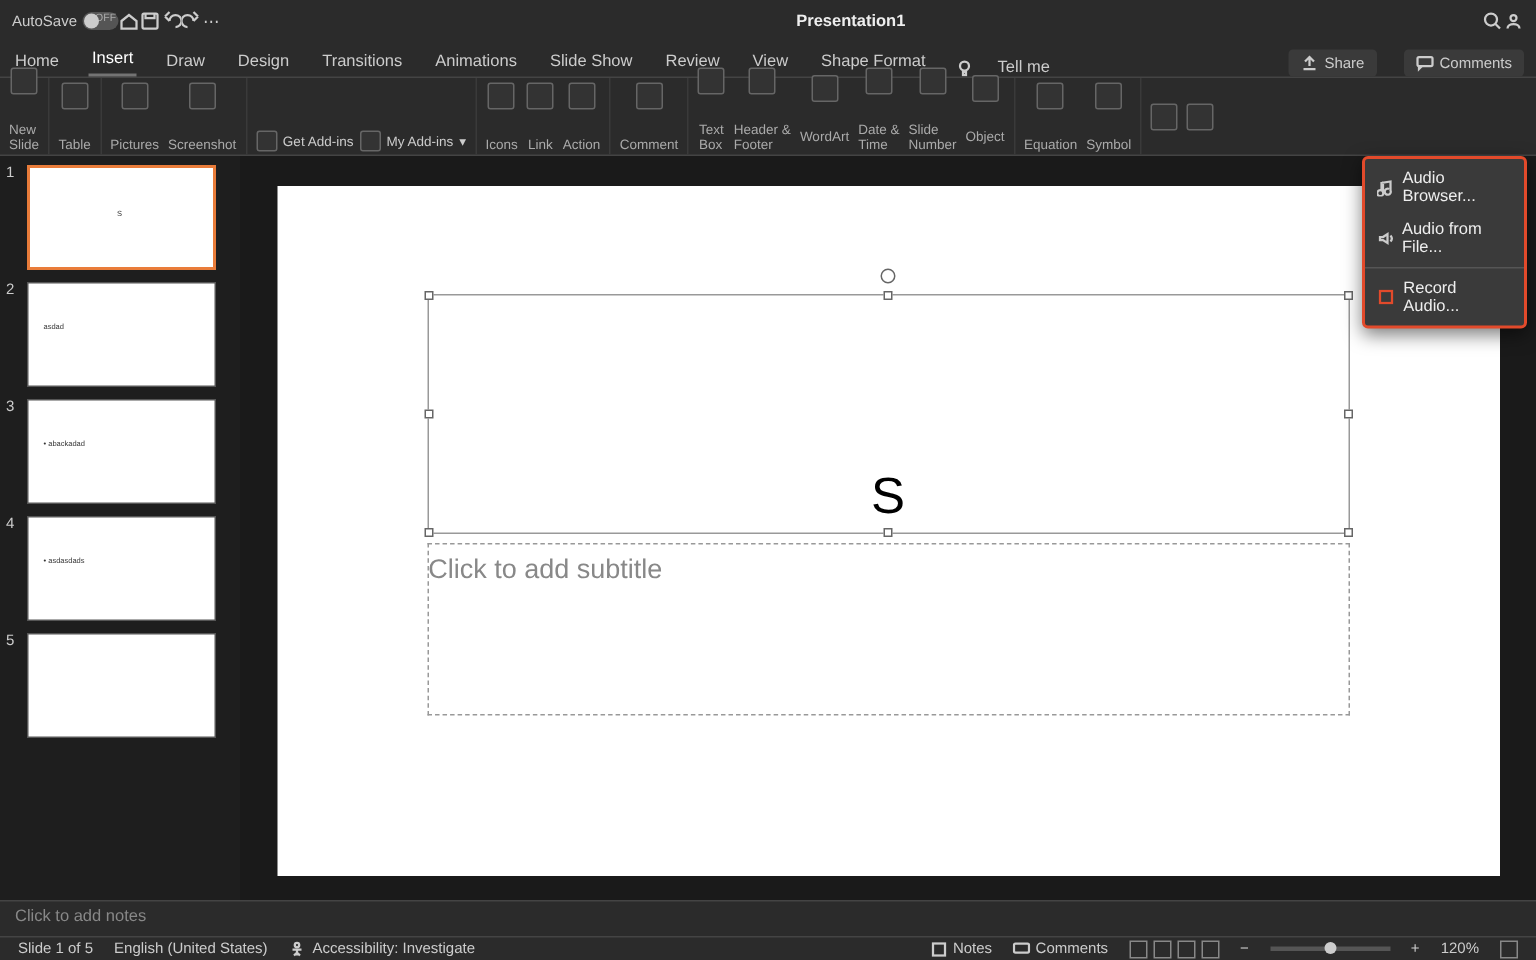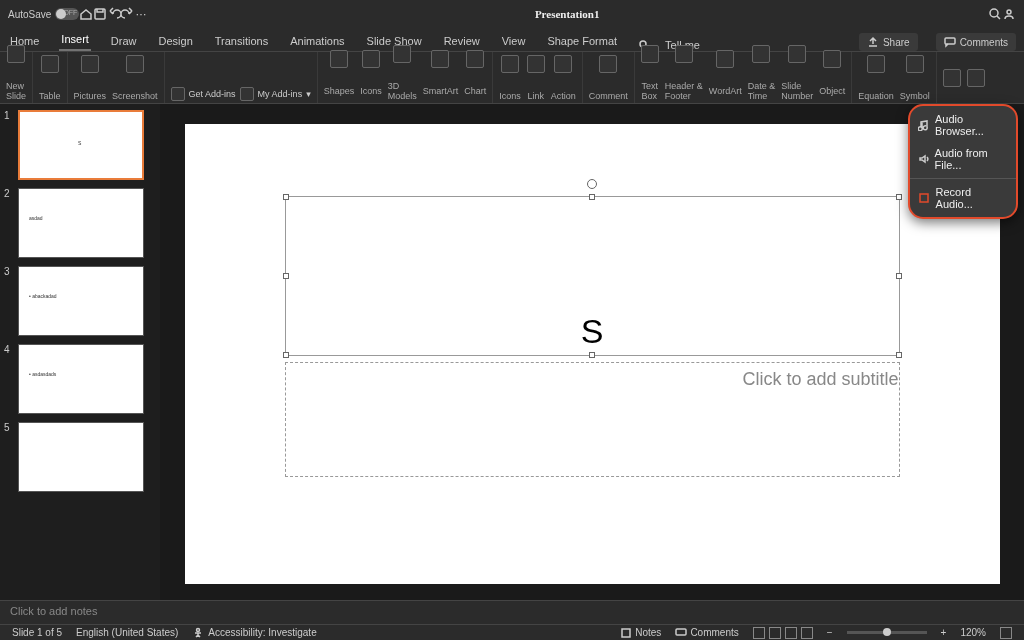--- a/index.html
+++ b/index.html
@@ -1,55 +1,55 @@
 <!DOCTYPE html>
 <html><head>
 <meta charset="utf-8">
 <style>
 * { margin: 0; padding: 0; box-sizing: border-box; font-family: -apple-system, "Segoe UI", sans-serif; }
 body { background: #1e1e1e; color: #ccc; width: 1024px; height: 640px; overflow: hidden; font-size: 11px; }
 .titlebar { height: 28px; background: #2b2b2b; display: flex; align-items: center; padding: 0 8px; gap: 8px; }
 .titlebar .left, .titlebar .right { display: flex; align-items: center; }
-.titlebar .center { flex: 1; text-align: center; font-weight: 600; color: #eee; font-family: Liberation Serif, serif; }
+.titlebar .center { flex: 1; text-align: center; font-weight: 600; color: #eee; }
 .autosave { display: flex; align-items: center; gap: 4px; font-size: 10px; }
 .toggle { width: 24px; height: 12px; background: #555; border-radius: 6px; position: relative; }
 .toggle::after { content: ""; position: absolute; width: 10px; height: 10px; background: #ccc; border-radius: 50%; top: 1px; left: 1px; }
 .toggle-off { font-size: 7px; color: #aaa; position: absolute; right: 2px; top: 1px; }
 .qicon { width: 14px; height: 14px; fill: none; stroke: #ccc; stroke-width: 1.5; cursor: pointer; }
 .tabbar { height: 24px; background: #2b2b2b; display: flex; align-items: flex-end; padding: 0 8px; gap: 18px; border-bottom: 1px solid #444; }
 .tab { padding: 4px 2px; color: #ccc; cursor: pointer; }
 .tab.active { color: #fff; border-bottom: 2px solid #737373; }
 .tabbar .spacer { flex: 1; }
 .pill { background: #3a3a3a; padding: 3px 8px; border-radius: 3px; display: flex; align-items: center; gap: 4px; font-size: 10px; cursor: pointer; }
 .ribbon { height: 52px; background: #2b2b2b; display: flex; align-items: stretch; border-bottom: 1px solid #444; position: relative; overflow: visible; }
 .rgroup { display: flex; flex-direction: column; align-items: center; justify-content: flex-end; padding: 2px 6px 2px; border-right: 1px solid #3a3a3a; }
 .rgroup .icons-row { display: flex; gap: 6px; align-items: center; flex: 1; }
 .rgroup .lbl { font-size: 9px; color: #aaa; margin-top: 16px; white-space: nowrap; }
 .ricon { width: 18px; height: 18px; border: 1px solid #666; border-radius: 2px; background: #333; }
 .ricon.sm { width: 14px; height: 14px; }
 .ritem { display: flex; flex-direction: column; align-items: center; gap: 2px; cursor: pointer; }
 .addins { display: flex; flex-direction: row; gap: 4px; font-size: 9px; justify-content: center; }
 .addins div { display: flex; align-items: center; gap: 4px; cursor: pointer; }
-.dropdown { position: absolute; top: 52px; right: 6px; width: 110px; background: #3a3a3a; border: 2px solid #e24a2b; border-radius: 15px; padding: 2px 0; z-index: 100; box-shadow: 0 4px 12px rgba(0,0,0,0.5); }
+.dropdown { position: absolute; top: 52px; right: 6px; width: 110px; background: #3a3a3a; border: 2px solid #e24a2b; border-radius: 4px; padding: 2px 0; z-index: 100; box-shadow: 0 4px 12px rgba(0,0,0,0.5); }
 .dropdown .ditem { padding: 5px 8px; font-size: 11px; color: #eee; display: flex; align-items: center; gap: 6px; cursor: pointer; }
 .dropdown .sep { height: 1px; background: #555; margin: 2px 0; }
 .main { display: flex; height: calc(640px - 28px - 24px - 52px - 24px - 16px); }
 .thumbs { width: 160px; background: #1e1e1e; padding: 6px 4px; overflow-y: auto; }
 .thumb-wrap { display: flex; gap: 4px; margin-bottom: 8px; }
 .thumb-num { width: 10px; font-size: 10px; color: #ccc; }
 .thumb { width: 126px; height: 70px; background: #fff; border: 1px solid #555; cursor: pointer; position: relative; }
 .thumb.active { border: 2px solid #e97c3a; }
 .thumb .tcontent { position: absolute; font-size: 5px; color: #333; left: 10px; top: 26px; }
 .thumb.t1 .tcontent { left: 58px; top: 28px; }
 .canvas-wrap { flex: 1; background: #1a1a1a; display: flex; justify-content: center; align-items: flex-start; padding: 20px 0; overflow: auto; }
 .slide { width: 815px; height: 460px; background: #fff; position: relative; }
 .textbox { position: absolute; border: 1px solid #999; }
 .textbox.title { left: 100px; top: 72px; width: 615px; height: 160px; display: flex; align-items: flex-end; justify-content: center; }
 .textbox.title .txt { font-size: 34px; color: #000; padding-bottom: 4px; }
-.textbox.sub { left: 100px; top: 238px; width: 615px; height: 115px; border: 1px dashed #999; display: flex; align-items: flex-start; justify-content: flex-end; padding-top: 6px; }
+.textbox.sub { left: 100px; top: 238px; width: 615px; height: 115px; border: 1px dashed #999; display: flex; align-items: flex-start; justify-content: flex-start; padding-top: 6px; }
 .textbox.sub .txt { font-size: 18px; color: #888; }
 .handle { position: absolute; width: 6px; height: 6px; background: #fff; border: 1px solid #666; }
 .h-nw { top: -3px; left: -3px; } .h-ne { top: -3px; right: -3px; }
 .h-sw { bottom: -3px; left: -3px; } .h-se { bottom: -3px; right: -3px; }
 .h-n { top: -3px; left: 50%; margin-left: -3px; } .h-s { bottom: -3px; left: 50%; margin-left: -3px; }
 .h-w { left: -3px; top: 50%; margin-top: -3px; } .h-e { right: -3px; top: 50%; margin-top: -3px; }
 .rot { position: absolute; top: -18px; left: 50%; margin-left: -5px; width: 10px; height: 10px; border: 1px solid #666; border-radius: 50%; background: #fff; }
 .notes { height: 24px; background: #2b2b2b; border-top: 1px solid #444; padding: 4px 10px; font-size: 11px; color: #888; cursor: text; }
 .status { height: 16px; background: #2b2b2b; border-top: 1px solid #444; display: flex; align-items: center; padding: 0 12px; font-size: 10px; color: #ccc; gap: 14px; }
 .status .spacer { flex: 1; }
@@ -168,45 +168,20 @@
           <div class="ricon sm"></div>
           <span>My Add-ins</span>
           <span class="down">▾</span>
         </div>
   </div>
     </div>
   <div class="rgroup">
       <div class="icons-row">
     <div class="ritem">
           <div class="ricon"></div>
-          <div class="lbl">Shapes</div>
-        </div>
-    <div class="ritem">
-          <div class="ricon"></div>
-          <div class="lbl">Icons</div>
-        </div>
-    <div class="ritem">
-          <div class="ricon"></div>
-          <div class="lbl" style="white-space:pre">3D
-Models</div>
-        </div>
-    <div class="ritem">
-          <div class="ricon"></div>
-          <div class="lbl">SmartArt</div>
-        </div>
-    <div class="ritem">
-          <div class="ricon"></div>
-          <div class="lbl">Chart</div>
-        </div>
-  </div>
-    </div>
-  <div class="rgroup">
-      <div class="icons-row">
-    <div class="ritem">
-          <div class="ricon"></div>
           <div class="lbl">Icons</div>
         </div>
     <div class="ritem">
           <div class="ricon"></div>
           <div class="lbl">Link</div>
         </div>
     <div class="ritem">
           <div class="ricon"></div>
           <div class="lbl">Action</div>
         </div>

